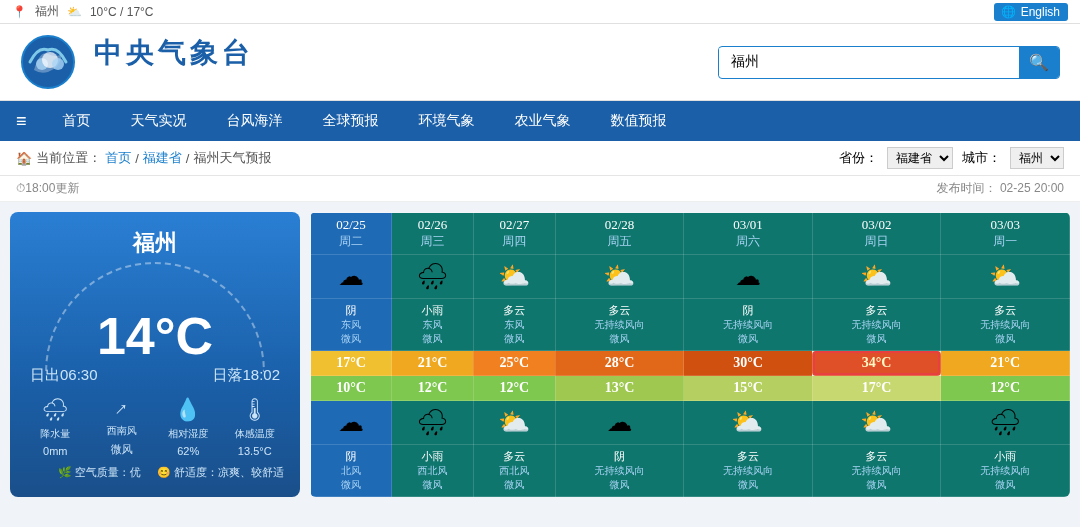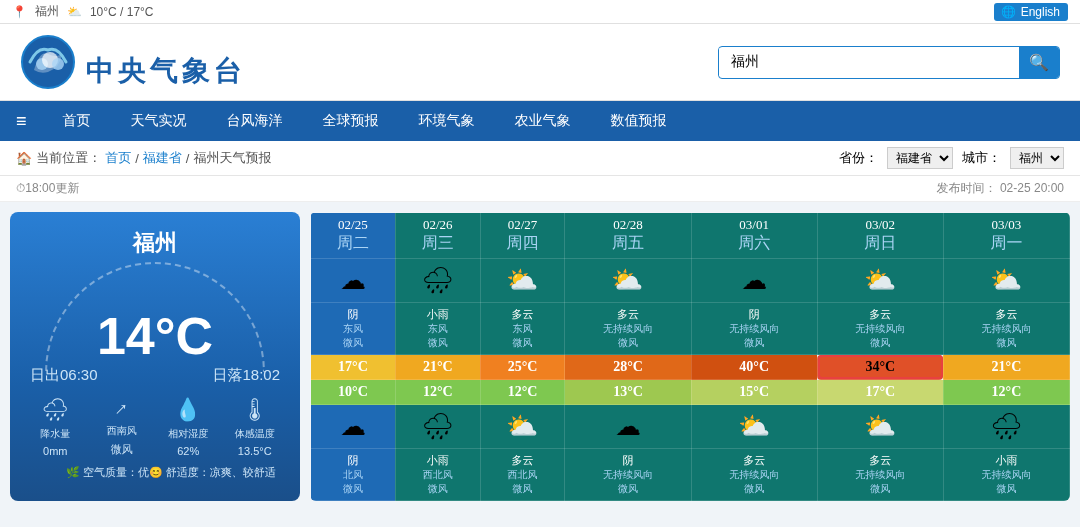--- a/index.html
+++ b/index.html
@@ -21,21 +21,21 @@
 
     
     .header {
       background: #fff;
       display: flex;
       align-items: center;
       justify-content: space-between;
       padding: 10px 20px;
       border-bottom: 1px solid #e0e0e0;
     }
-    .logo { display: flex; align-items: flex-end; gap: 10px; }
+    .logo { display: flex; align-items: flex-start; gap: 18px; }
     .logo-icon { width: 56px; height: 56px; }
     .logo-text { display: flex; flex-direction: column; }
     .logo-cn { font-size: 28px; font-weight: bold; color: #1a5fa8; letter-spacing: 4px; }
     .logo-url { font-size: 13px; color: #888; letter-spacing: 1px; }
     .search-box { display: flex; align-items: center; border: 1px solid #1a7fcc; border-radius: 4px; overflow: hidden; }
     .search-input { border: none; outline: none; padding: 6px 12px; font-size: 14px; width: 300px; }
     .search-btn { background: #1a7fcc; border: none; padding: 6px 10px; cursor: pointer; color: #fff; font-size: 16px; }
 
     
     .nav {
@@ -92,21 +92,21 @@
     }
     .city-name { font-size: 22px; font-weight: bold; text-align: center; margin-bottom: 4px; }
     .arc-container { position: relative; height: 100px; display: flex; justify-content: center; align-items: flex-end; }
     .temp-display { font-size: 52px; font-weight: bold; text-align: right; color: #fff; line-height: 1; }
     .sun-times { display: flex; justify-content: space-between; font-size: 15px; color: #cce4f7; margin-top: 4px; padding: 0 4px; }
     .weather-stats { display: grid; grid-template-columns: 1fr 1fr 1fr 1fr; gap: 8px; margin-top: 12px; text-align: center; }
     .stat-item { display: flex; flex-direction: column; align-items: center; gap: 4px; font-size: 11px; color: #cce4f7; }
     .stat-icon { font-size: 22px; }
     .stat-label { font-size: 10px; }
     .stat-value { font-size: 11px; }
-    .air-quality { font-size: 11px; color: #cce4f7; margin-top: 8px; display: flex; justify-content: center; margin-left: 32px; }
+    .air-quality { font-size: 11px; color: #cce4f7; margin-top: 8px; display: flex; justify-content: space-between; margin-left: 32px; }
     .dotted-arc {
       position: absolute;
       top: 0; left: 50%;
       transform: translateX(-50%);
       width: 220px;
       height: 110px;
       border: 2px dashed rgba(255,255,255,0.4);
       border-radius: 110px 110px 0 0;
       border-bottom: none;
     }
@@ -124,38 +124,38 @@
       font-size: 12px;
     }
     .forecast-table th, .forecast-table td {
       text-align: center;
       padding: 4px 2px;
       border: 1px solid rgba(255,255,255,0.15);
     }
     .col-today { background: #1e6ab5; }
     .col-other { background: #0f766e; }
     .date-header { color: #fff; font-size: 13px; }
-    .day-header { color: #aad4f5; font-size: 16px; }
+    .day-header { color: #aad4f5; font-size: 12px; }
     .weather-desc { color: #fff; font-size: 11px; }
     .wind-info { color: #aad4f5; font-size: 10px; }
     .high-temp-row td { font-size: 14px; font-weight: bold; }
     .low-temp-row td { font-size: 14px; font-weight: bold; }
     .today-low { background: #7ec850; color: #fff; }
     .day2-low { background: #7ec850; color: #fff; }
     .day3-low { background: #7ec850; color: #fff; }
     .day4-low { background: #9ec850; color: #fff; }
     .day5-low { background: #b5d060; color: #fff; }
     .day6-low { background: #c8d870; color: #fff; }
     .day7-low { background: #7ec850; color: #fff; }
     .today-high { background: #f0c030; color: #fff; }
     .day2-high { background: #f0a820; color: #fff; }
     .day3-high { background: #f08020; color: #fff; }
     .day4-high { background: #e06818; color: #fff; }
     .day5-high { background: #d05010; color: #fff; }
-    .day6-high { background: #e05028; color: #000000; border: 2px solid #e84040; border-radius: 4px; }
+    .day6-high { background: #e05028; color: #fef9c3; border: 2px solid #e84040; border-radius: 4px; }
     .day7-high { background: #f0a820; color: #fff; }
   </style>
 </head>
 <body>
 
 <div class="top-bar">
   <div class="top-bar-left">
     <span>📍</span>
     <span>福州</span>
     <span>⛅</span>
@@ -309,21 +309,21 @@
           <td class="col-other weather-desc">阴<br><span class="wind-info">无持续风向<br>微风</span></td>
           <td class="col-other weather-desc">多云<br><span class="wind-info">无持续风向<br>微风</span></td>
           <td class="col-other weather-desc">多云<br><span class="wind-info">无持续风向<br>微风</span></td>
         </tr>
 
         <tr class="high-temp-row">
           <td class="today-high">17°C</td>
           <td class="day2-high">21°C</td>
           <td class="day3-high">25°C</td>
           <td class="day4-high">28°C</td>
-          <td class="day5-high">40°C</td>
+          <td class="day5-high">30°C</td>
           <td class="day6-high" style="box-shadow:inset 0 0 0 2px #e84040; border-radius:4px;">34°C</td>
           <td class="day7-high">21°C</td>
         </tr>
 
         <tr class="low-temp-row">
           <td class="today-low">10°C</td>
           <td class="day2-low">12°C</td>
           <td class="day3-low">12°C</td>
           <td class="day4-low">13°C</td>
           <td class="day5-low">15°C</td>

